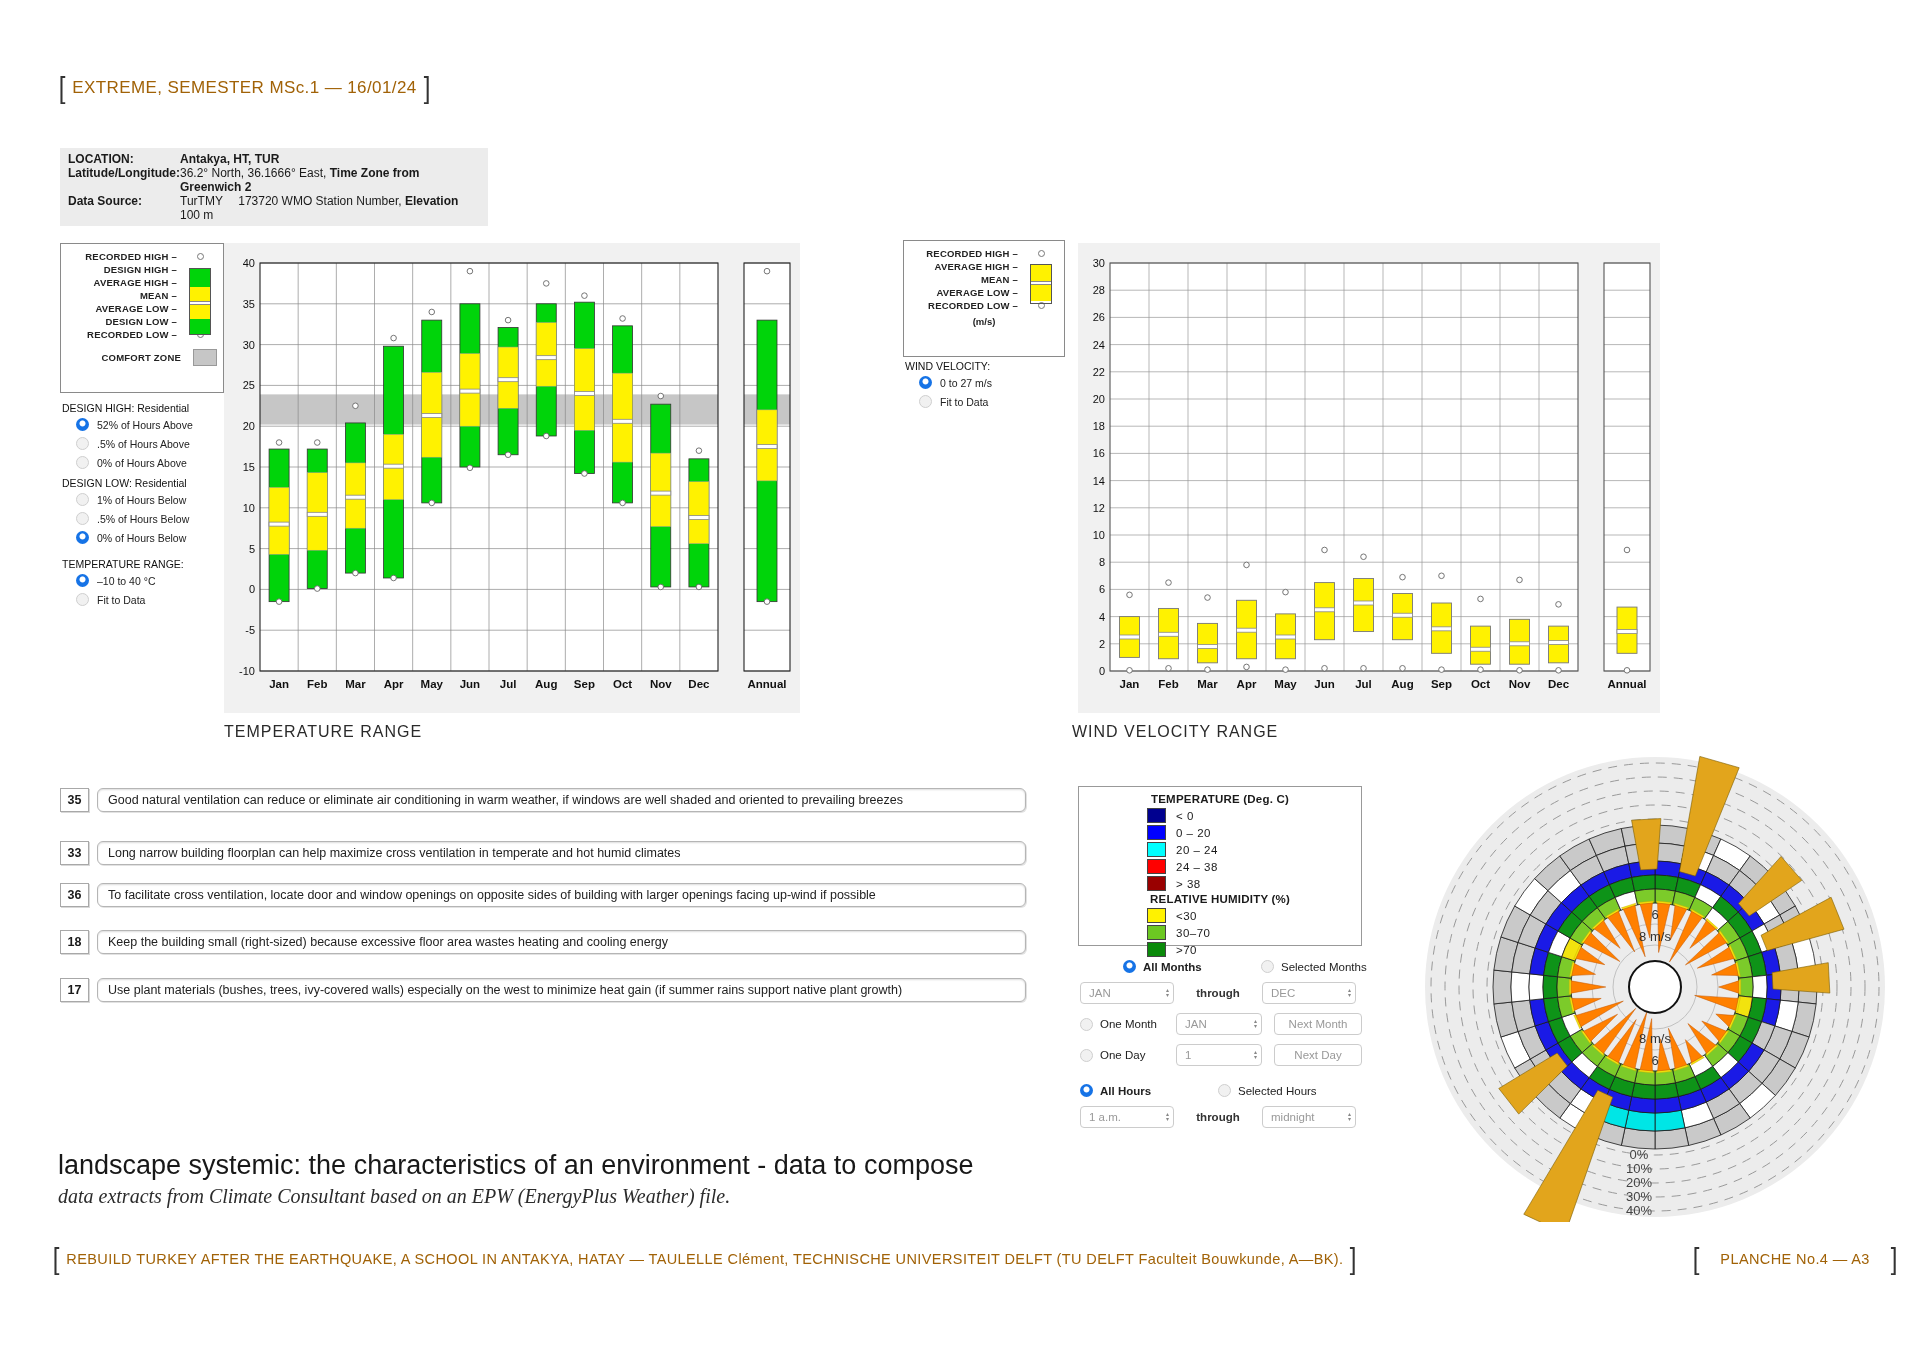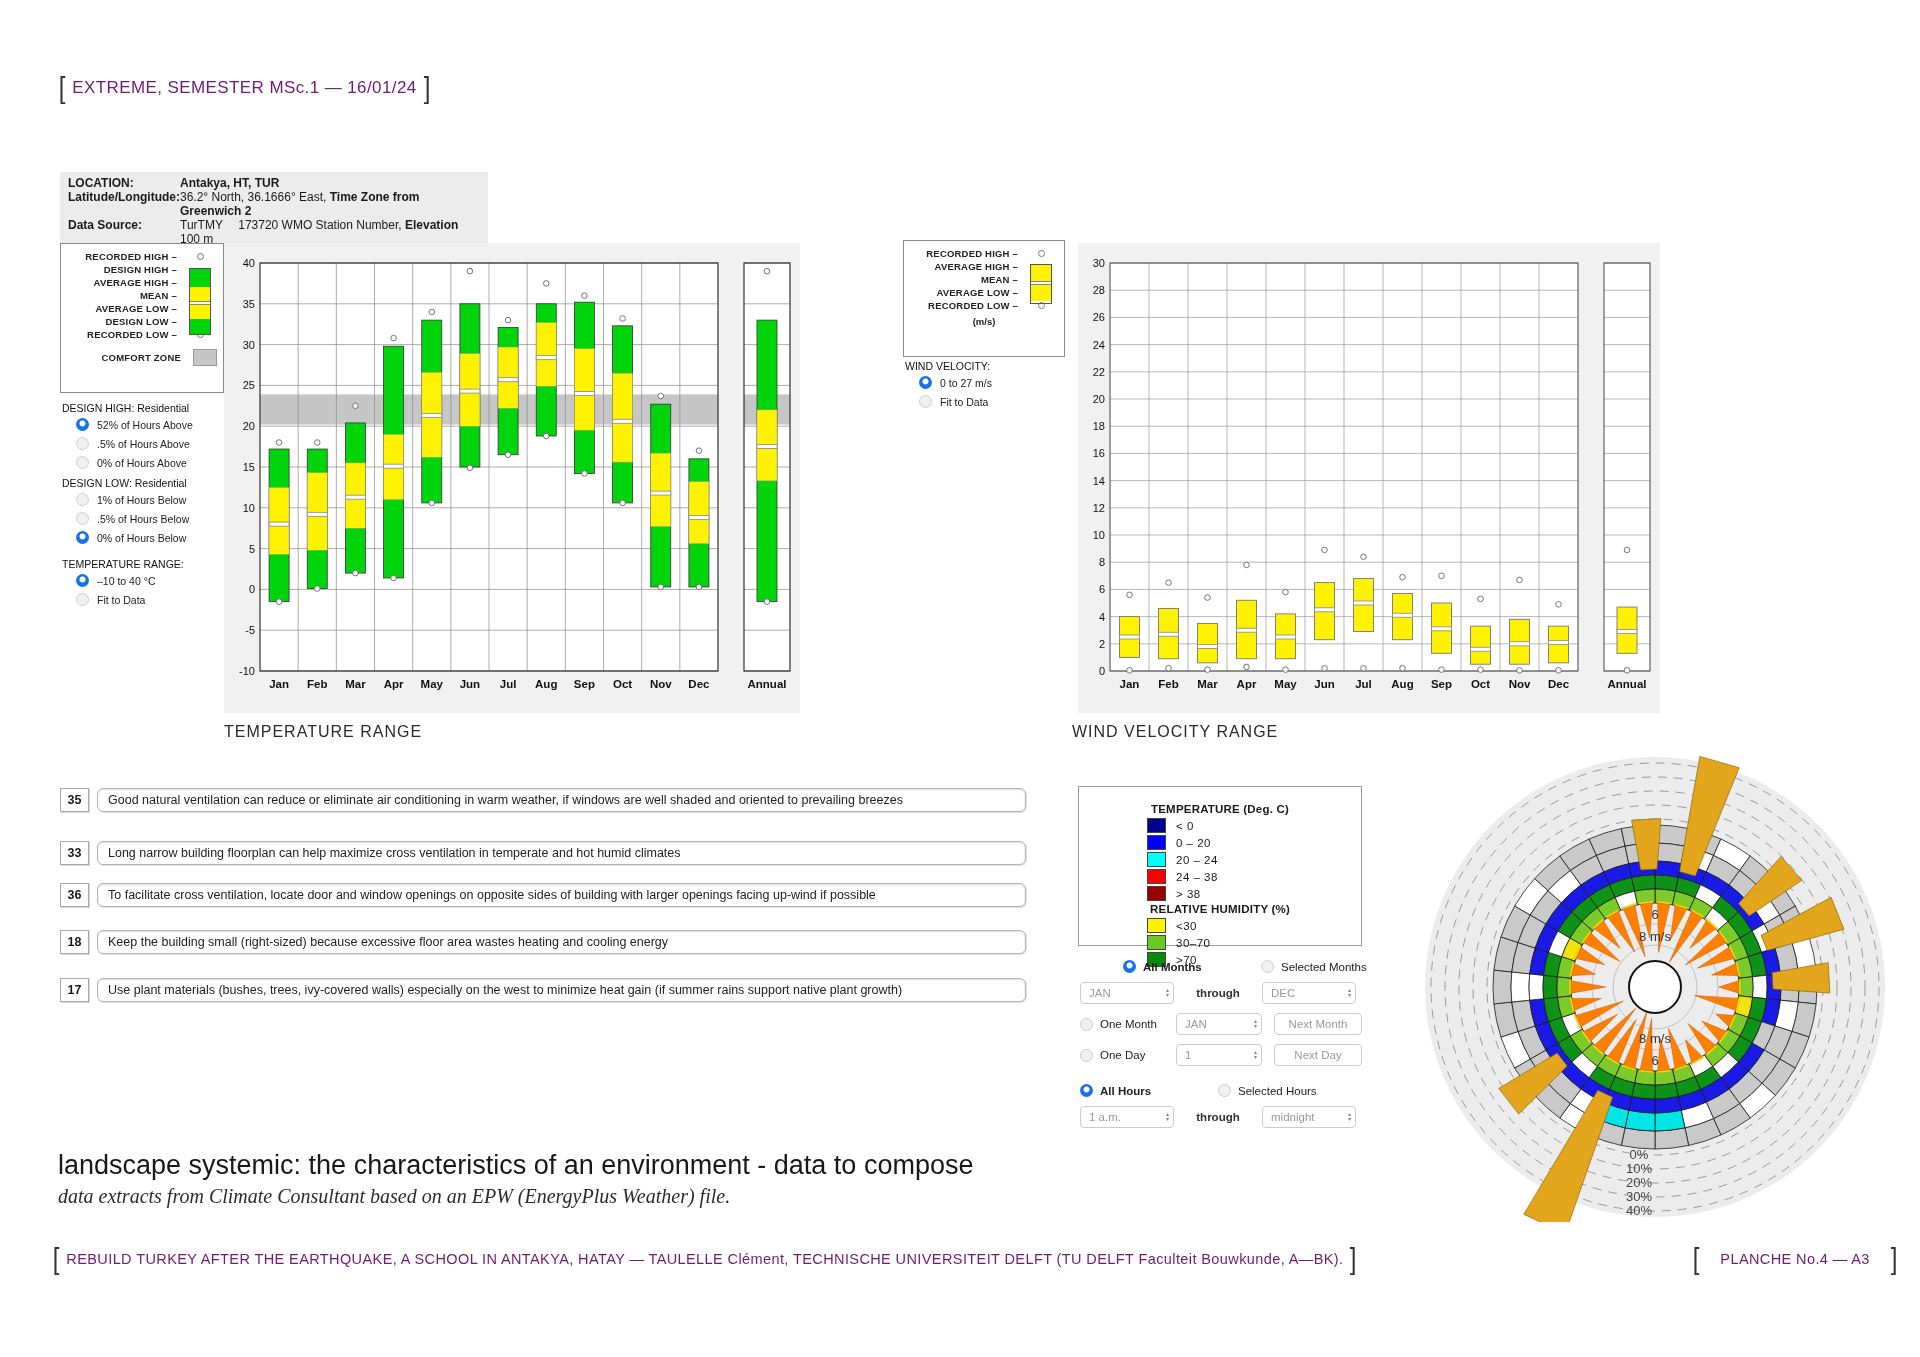--- a/index.html
+++ b/index.html
@@ -1,23 +1,23 @@
 <!DOCTYPE html>
 <html><head>
 <meta charset="utf-8">
 <style>
   html,body{margin:0;padding:0;background:#fff;}
   .page{position:relative;width:1920px;height:1357px;background:#ffffff;
         font-family:"Liberation Sans",sans-serif;color:#1a1a1a;overflow:hidden;}
   .bracketed{display:flex;align-items:center;gap:6px;}
   .bracket{font-size:30px;font-weight:300;color:#333;line-height:0.9;transform:scaleX(.8);}
-  .hdr-title{font-size:17px;letter-spacing:.4px;color:#701a75;}
+  .hdr-title{font-size:17px;letter-spacing:.4px;color:#a16207;}
 
   
-  .loc-box{position:absolute;left:60px;top:172px;width:412px;background:#ECECEC;
+  .loc-box{position:absolute;left:60px;top:148px;width:412px;background:#ECECEC;
            padding:4px 8px;font-size:12px;line-height:14px;}
   .loc-row{display:flex;}
   .loc-lab{width:112px;font-weight:bold;flex:none;}
   .loc-val{white-space:pre-wrap;}
   .b{font-weight:bold;}
 
   
   .lg-box{position:absolute;background:#fff;border:1px solid #8a8a8a;padding:6px 6px 4px 6px;}
   .lg-row{display:flex;align-items:center;height:13px;}
   .lg-lab{flex:1;text-align:right;font-size:9.5px;font-weight:bold;letter-spacing:.2px;color:#222;padding-right:6px;}
@@ -49,21 +49,21 @@
   
   .g-row{position:absolute;left:60px;display:flex;align-items:center;width:966px;}
   .g-num{width:27px;height:22px;background:#fff;border:1px solid #a8a8a8;box-shadow:1px 1px 0 #d8d8d8;
          display:flex;align-items:center;justify-content:center;font-size:12.5px;font-weight:bold;flex:none;}
   .g-text{flex:1;margin-left:8px;height:22px;border:1px solid #b5b5b5;border-radius:6px;background:#fff;
           box-shadow:inset 0 1px 2px rgba(0,0,0,.14),1px 1px 0 #e2e2e2;display:flex;align-items:center;
           padding:0 10px;font-size:12.5px;color:#222;white-space:nowrap;overflow:hidden;}
 
   
   .wlg{position:absolute;left:1078px;top:786px;width:284px;height:160px;border:1px solid #999;background:#fff;
-       font-size:11.5px;padding-top:14px;box-sizing:border-box;}
+       font-size:11.5px;padding-top:4px;box-sizing:border-box;}
   .wlg-title{text-align:center;font-weight:bold;letter-spacing:.2px;margin:2px 0 3px 0;}
   .wlg-item{display:flex;align-items:center;margin:2px 0 2px 68px;}
   .wlg-sw{width:17px;height:13px;border:1px solid #444;margin-right:10px;flex:none;}
   .wlg-item span.lab{letter-spacing:.5px;}
 
   
   .controls{position:absolute;left:1080px;top:960px;width:308px;font-size:11.5px;color:#222;}
   .c-row{display:flex;align-items:center;margin-bottom:9px;}
   .c-row .radio{margin-right:7px;}
   .sel{display:inline-flex;justify-content:space-between;align-items:center;border:1px solid #ccc;

